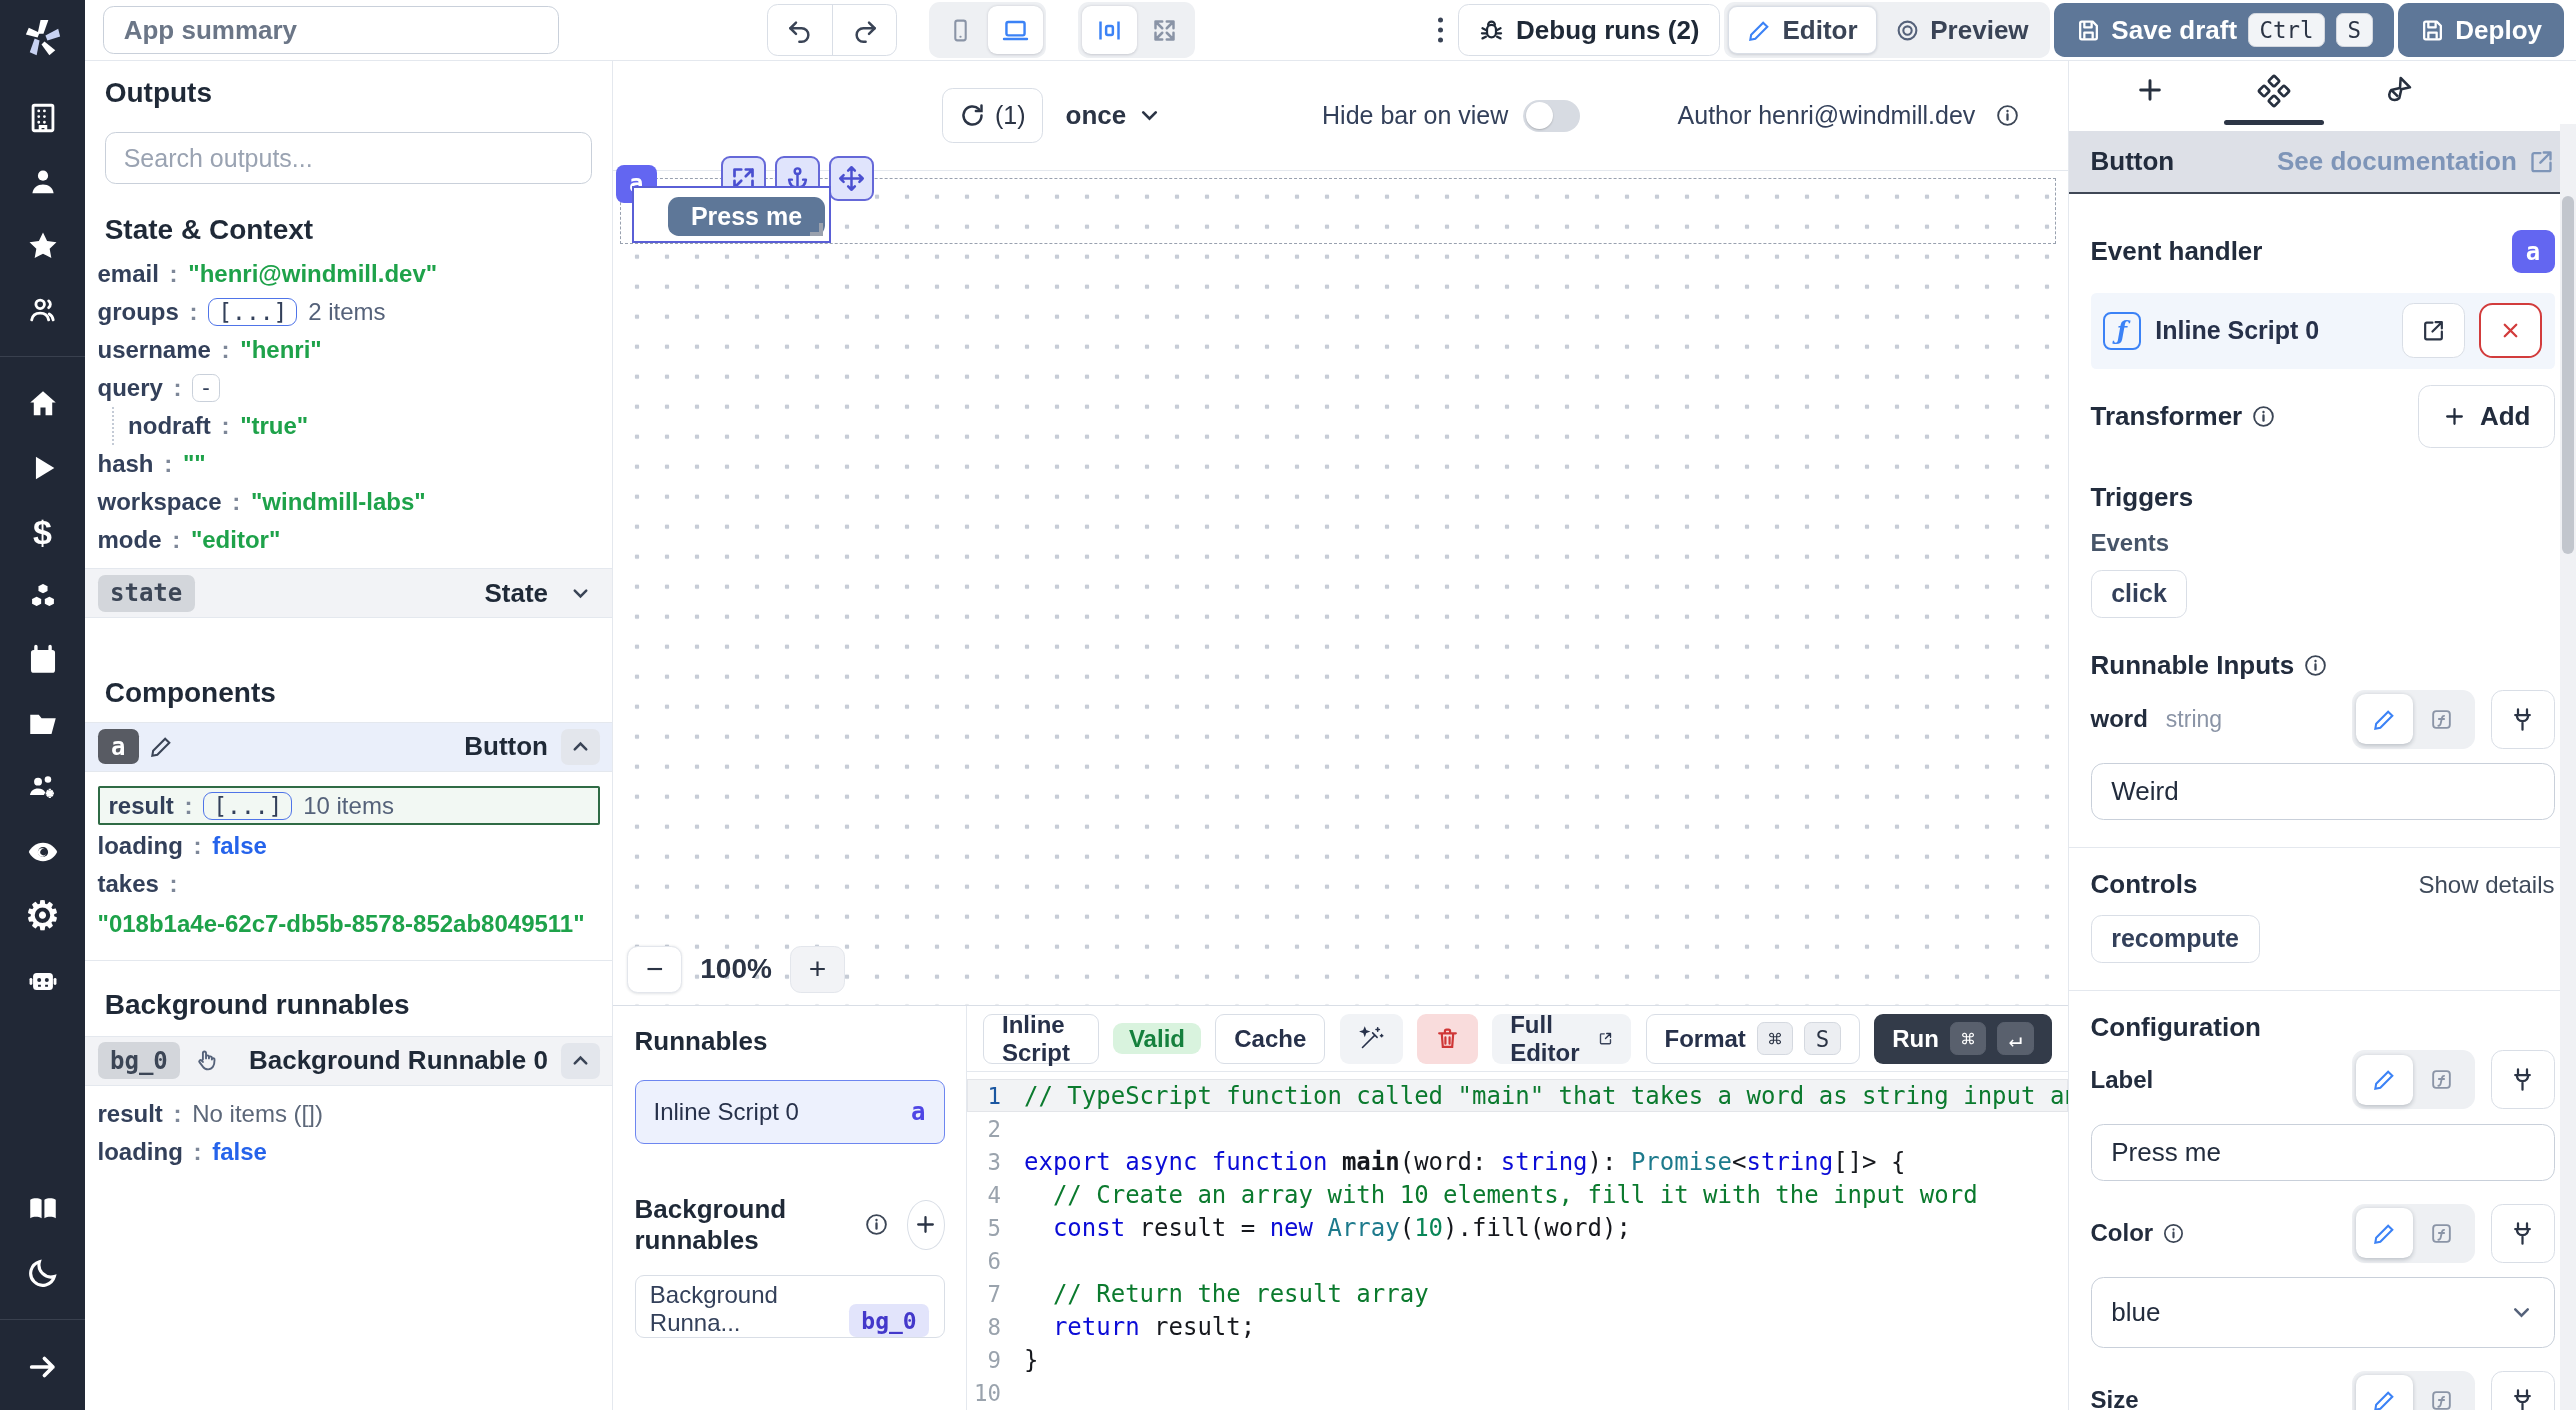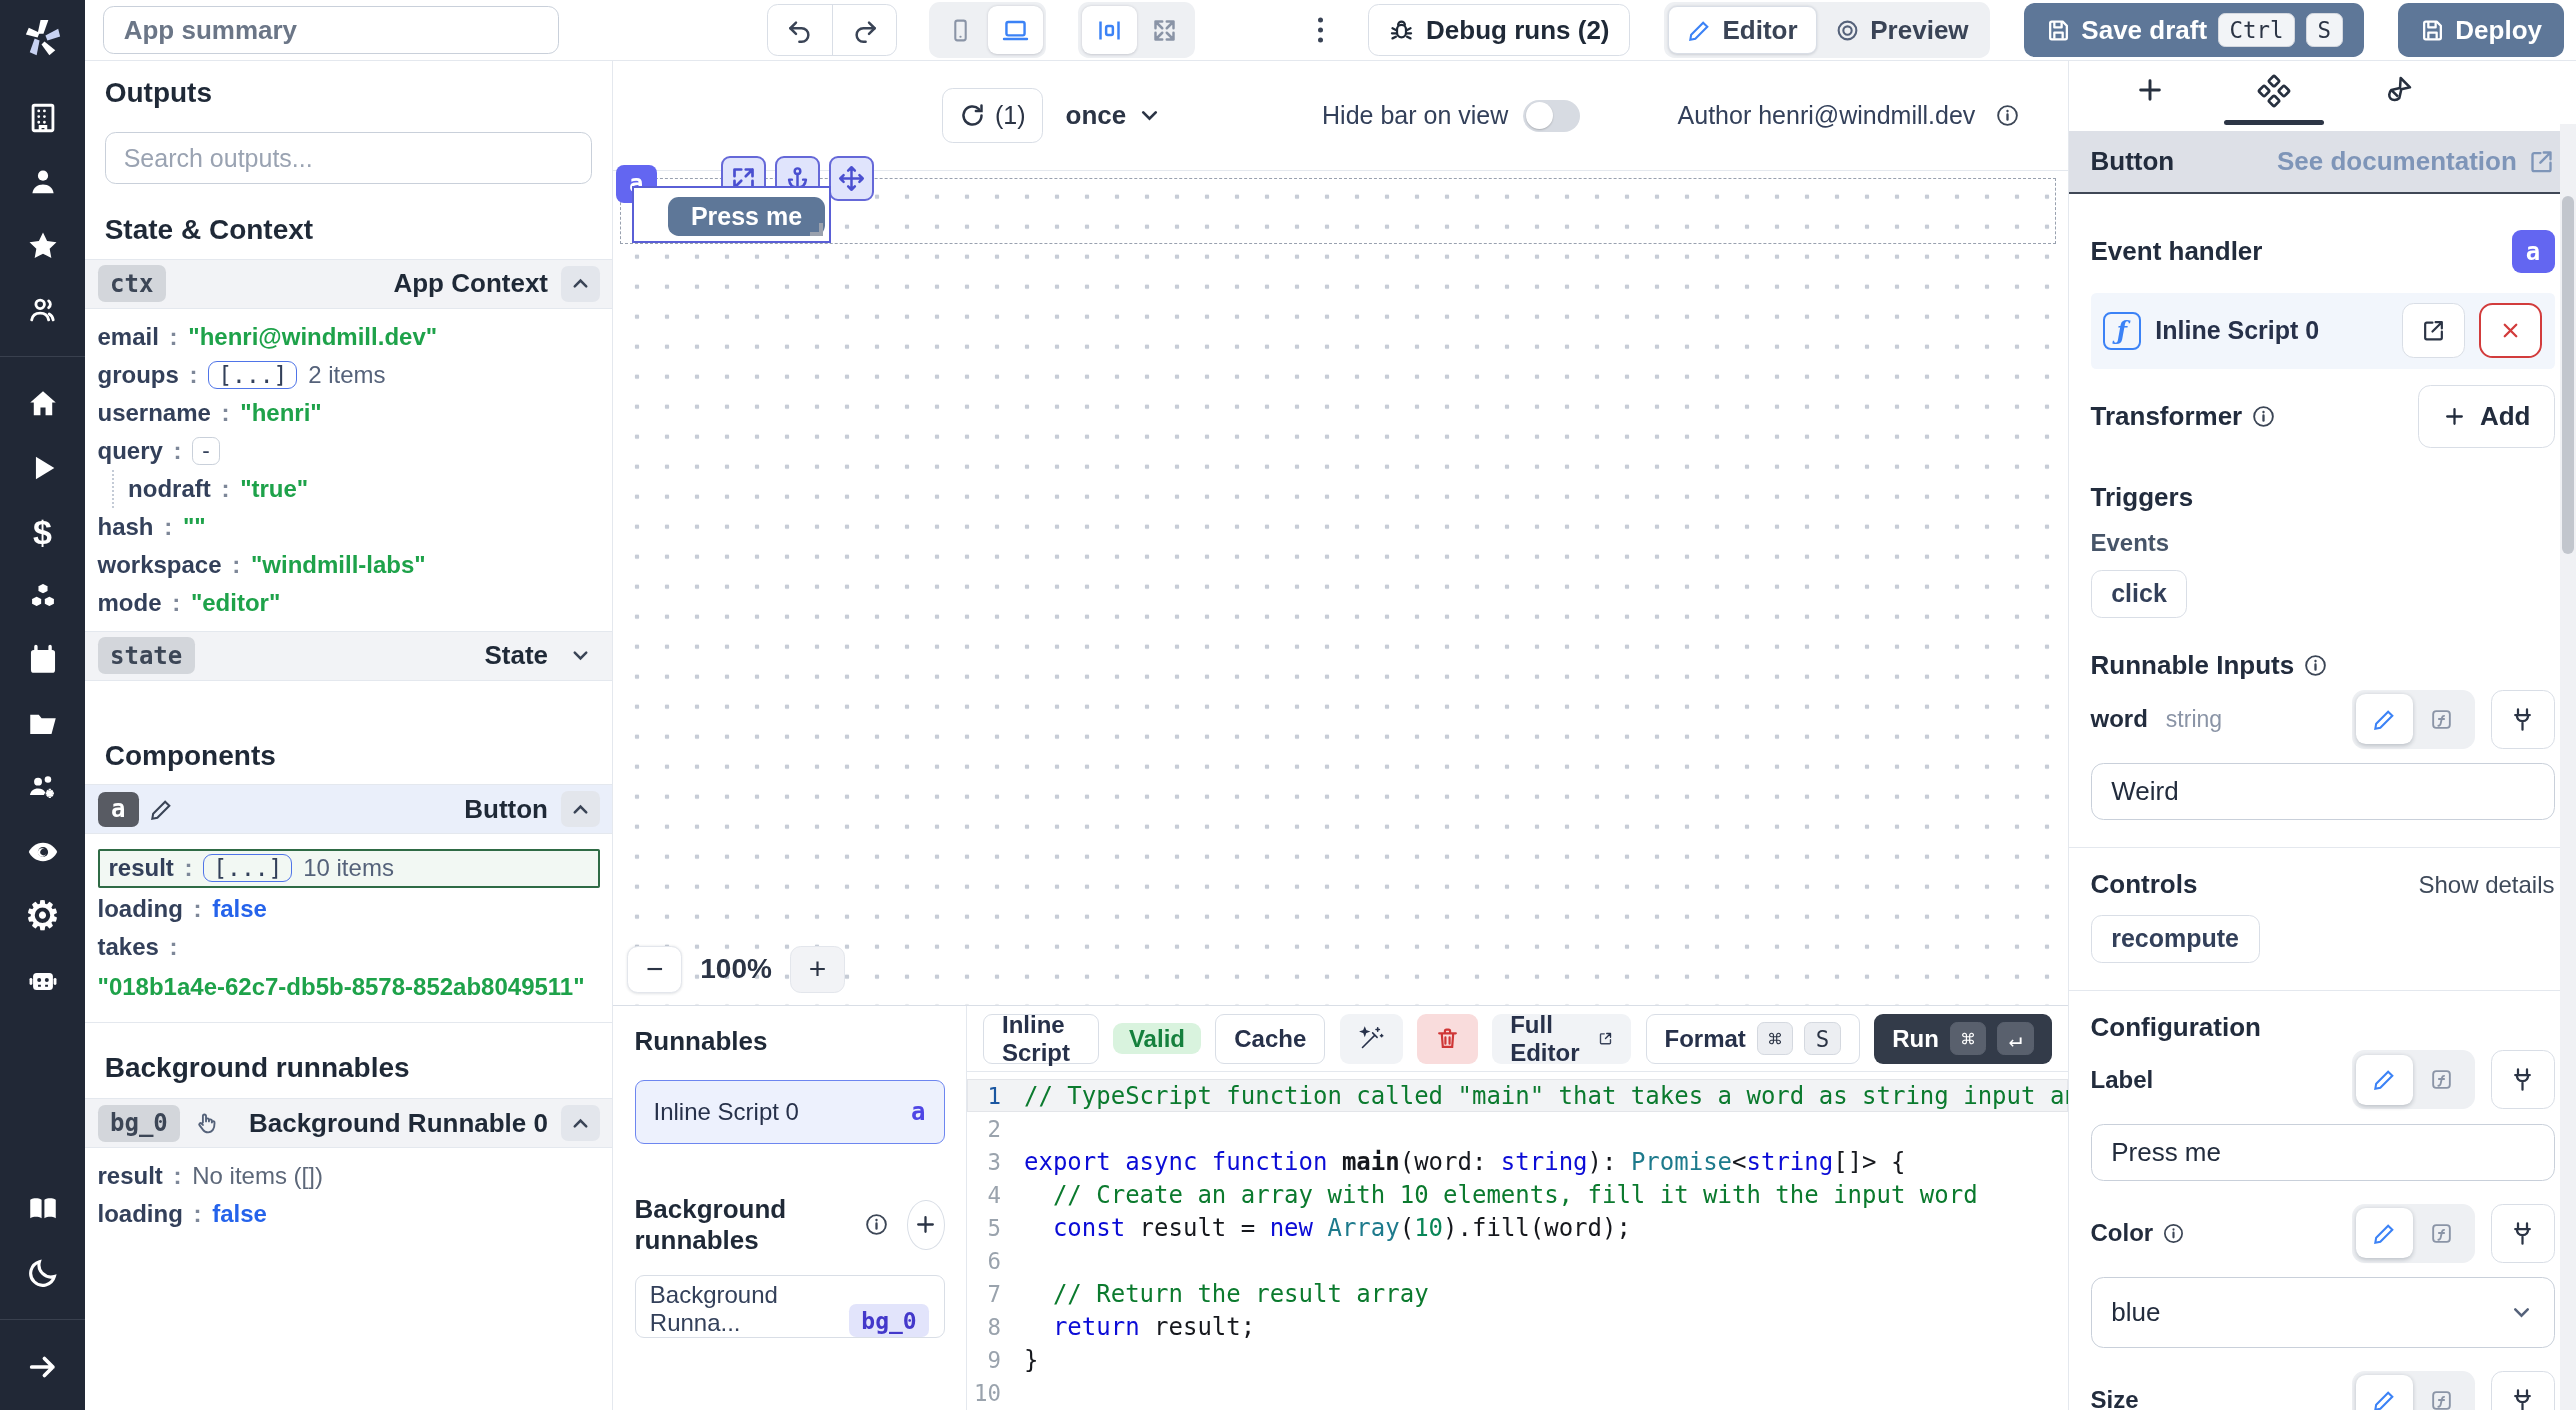--- a/index.html
+++ b/index.html
@@ -33,21 +33,21 @@
     font-size:26px;font-weight:bold;color:#6b7687;font-family:"Liberation Sans",sans-serif;outline:none}
   .app-summary::placeholder{color:#6b7687}
   .tb-center{display:flex;align-items:center;gap:32px;margin-left:192px}
   .seg{display:flex;background:#eef0f3;border-radius:10.7px;padding:3.6px}
   .seg .opt{min-width:55px;height:48px;border-radius:9px;display:flex;align-items:center;justify-content:center;
     color:#8a94a6;padding:0 12.5px;cursor:pointer}
   .seg .opt.on{background:#fff;box-shadow:0 0.9px 2.7px rgba(20,30,50,.18);color:#3b82f6}
   .undo-redo{display:flex;border:1.8px solid var(--bd);border-radius:10.7px;background:#fff;overflow:hidden}
   .undo-redo .half{width:64px;height:50px;display:flex;align-items:center;justify-content:center;color:#3a4456;cursor:pointer}
   .undo-redo .half + .half{border-left:1.8px solid var(--bd)}
-  .tb-right{margin-left:auto;display:flex;align-items:center;gap:34px}
+  .tb-right{margin-left:auto;display:flex;align-items:center;gap:4px}
   .kebab{width:27px;display:flex;justify-content:center;color:#3a4456;cursor:pointer}
   .btn{display:inline-flex;align-items:center;gap:10.7px;border-radius:10.7px;font-size:26px;font-weight:bold;cursor:pointer}
   .btn-outline{background:#fff;border:1.8px solid var(--bd);color:var(--ink2);height:52px;padding:0 19.7px}
   .btn-solid{background:var(--slatebtn);border:none;color:#fff;height:54px;padding:0 21.5px}
   .kbd{background:#eceef2;border:0.9px solid #d4d8df;border-radius:7.2px;color:#2b3445;
     font-family:"DejaVu Sans Mono",monospace;font-size:22.4px;font-weight:normal;padding:2.7px 10.7px}
   .btn-solid .kbd{background:#f2f4f7}
   .ed-prev{display:flex;background:#eef0f3;border-radius:10.7px;padding:3.6px}
   .ed-prev .opt{display:flex;align-items:center;gap:10.7px;height:48px;padding:0 18px;border-radius:9px;
     font-size:26px;font-weight:bold;color:#3a4456;cursor:pointer}
@@ -441,29 +441,20 @@
     </header>
 
     <div class="content">
 
       <aside class="left-panel">
         <div class="lp-pad">
           <div class="h1">Outputs</div>
           <input class="search" placeholder="Search outputs..." style="">
           <div class="h1 sec-head">State &amp; Context</div>
         </div>
-        <div class="acc">
-          <span class="badge-grey">ctx</span>
-          <span class="acc-title">App Context</span>
-          <span class="chev-box">
-              <svg width="23" height="23" viewBox="0 0 24 24" fill="none" stroke="currentColor" stroke-width="2.6" stroke-linecap="round">
-                <path d="M6 15l6-6 6 6"></path>
-              </svg>
-            </span>
-        </div>
         <div class="kvs">
           <div class="kv">
               <span class="k">email</span>
               <span class="col">:</span>
               <span class="v-str">"henri@windmill.dev"</span>
             </div>
           <div class="kv">
               <span class="k">groups</span>
               <span class="col">:</span>
               <span class="arr-chip">[...]</span>

